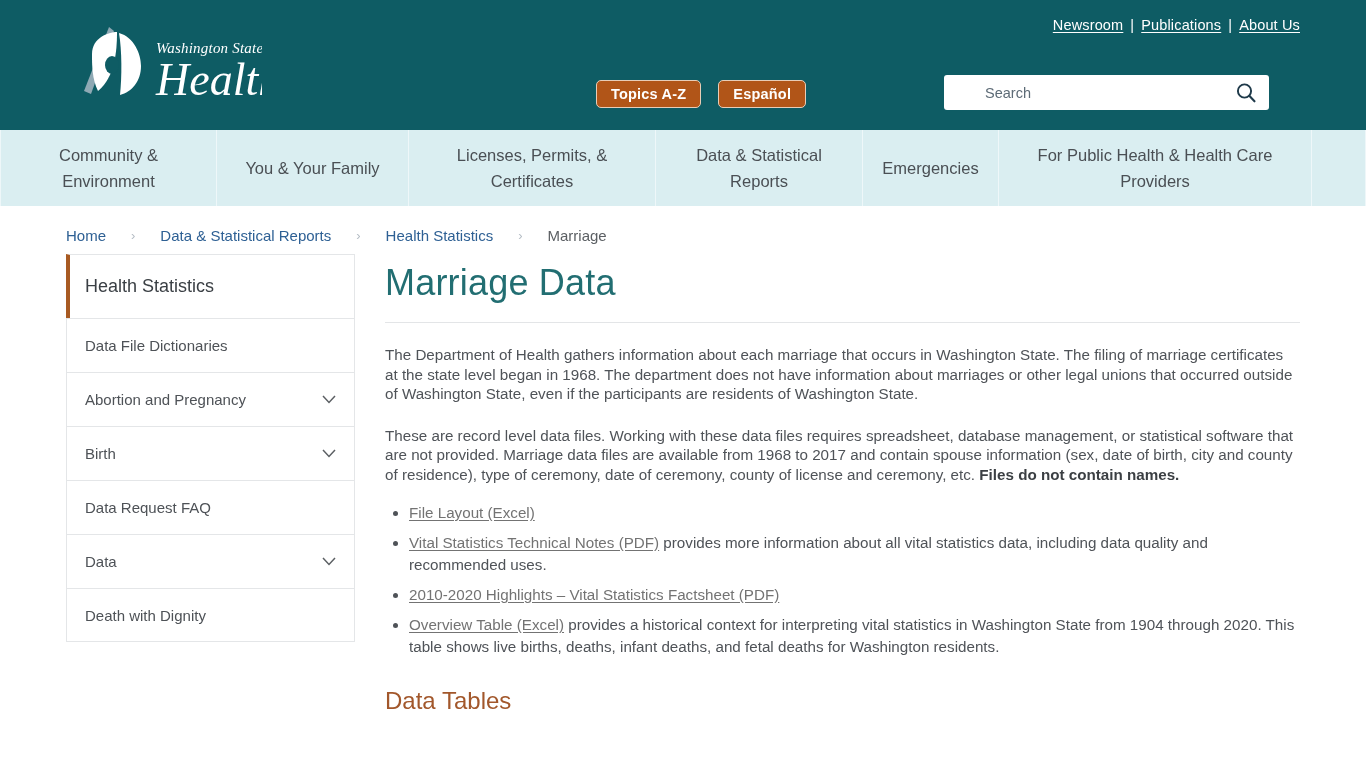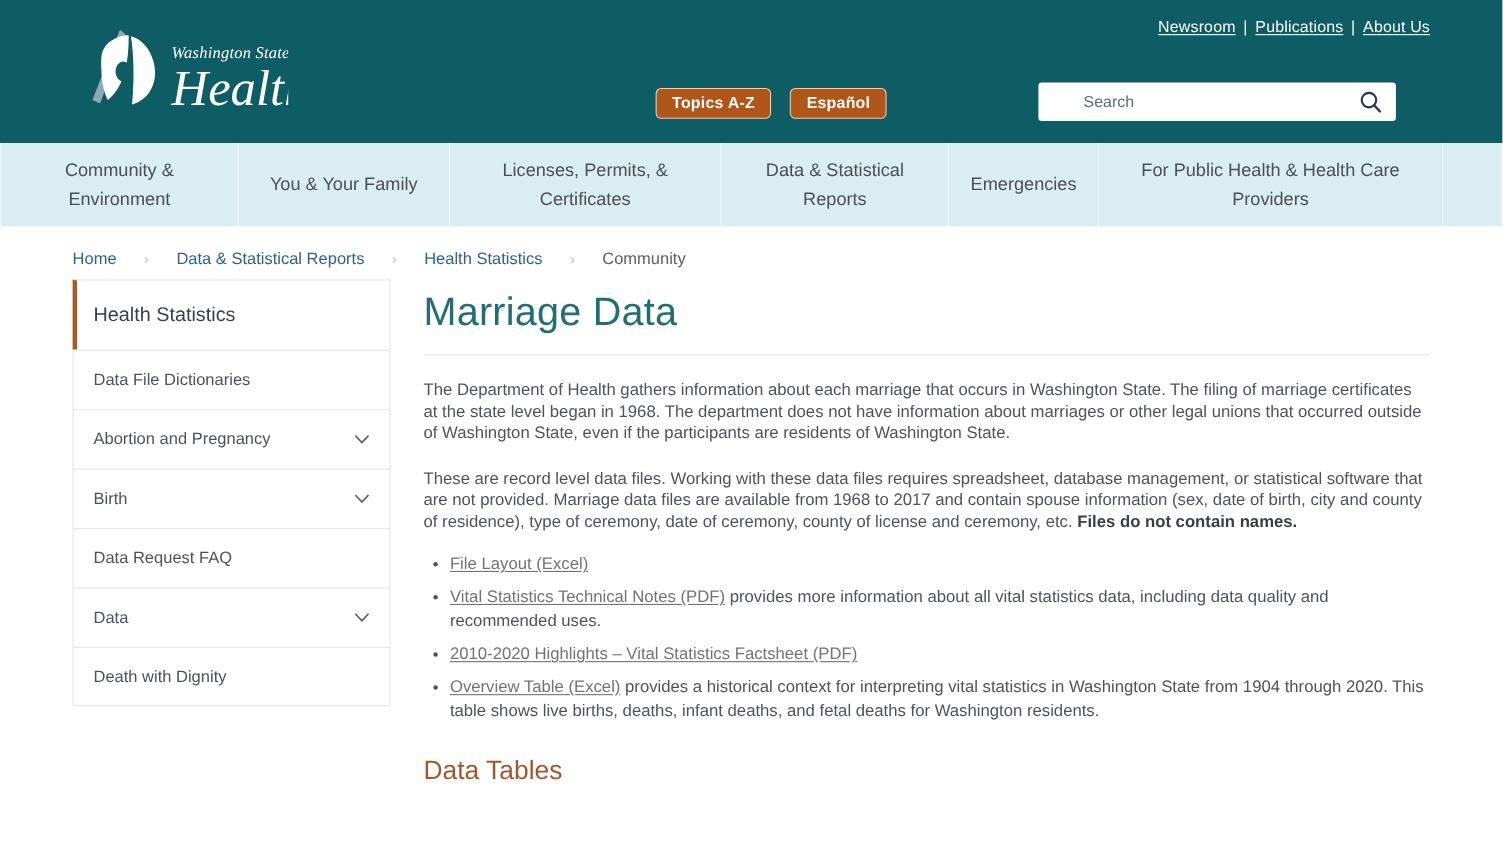--- a/index.html
+++ b/index.html
@@ -293,21 +293,21 @@
 
 <div class="page">
 
   <div class="breadcrumb">
     <a href="#">Home</a>
     <span class="chev">›</span>
     <a href="#">Data &amp; Statistical Reports</a>
     <span class="chev">›</span>
     <a href="#">Health Statistics</a>
     <span class="chev">›</span>
-    <span class="current">Community</span>
+    <span class="current">Marriage</span>
   </div>
 
   <div class="content-row">
 
     <div class="sidebar">
 
       <div class="side-item active">
         <span>Health Statistics</span>
       </div>
 

